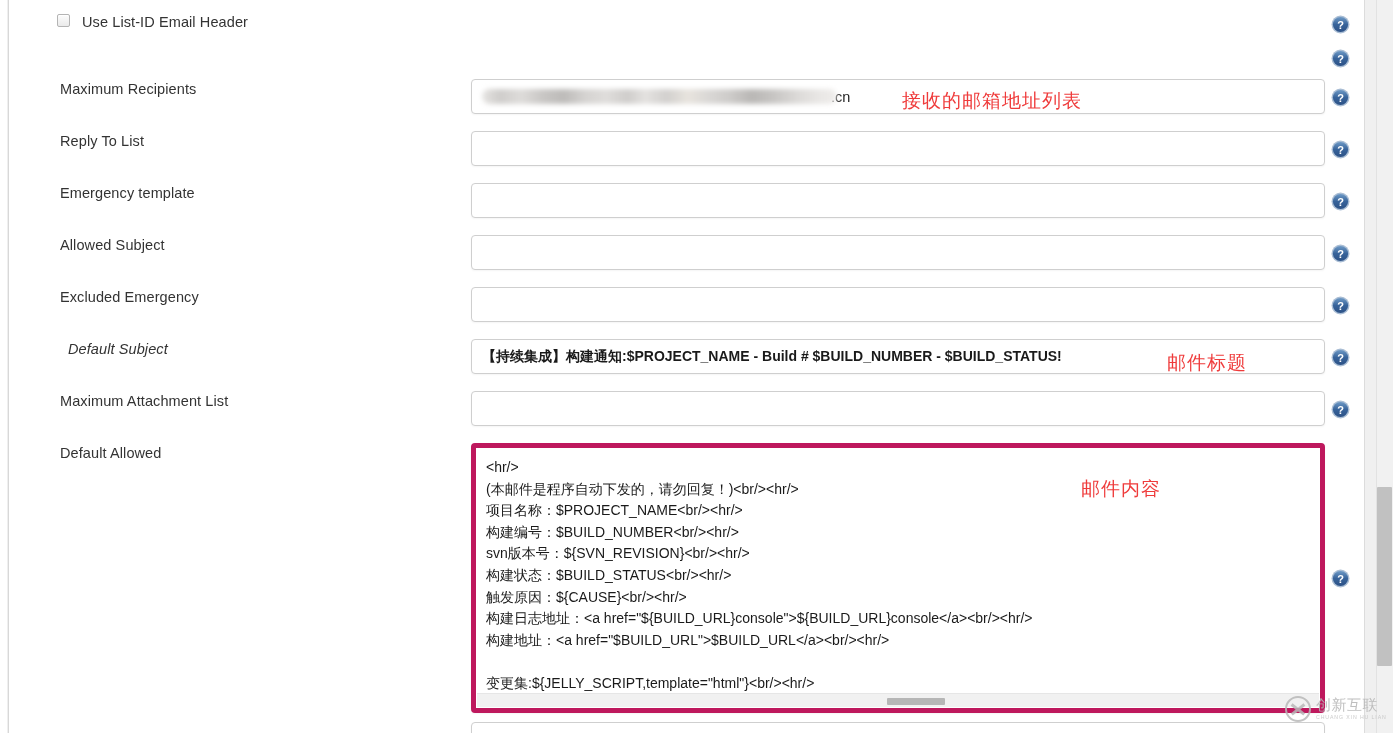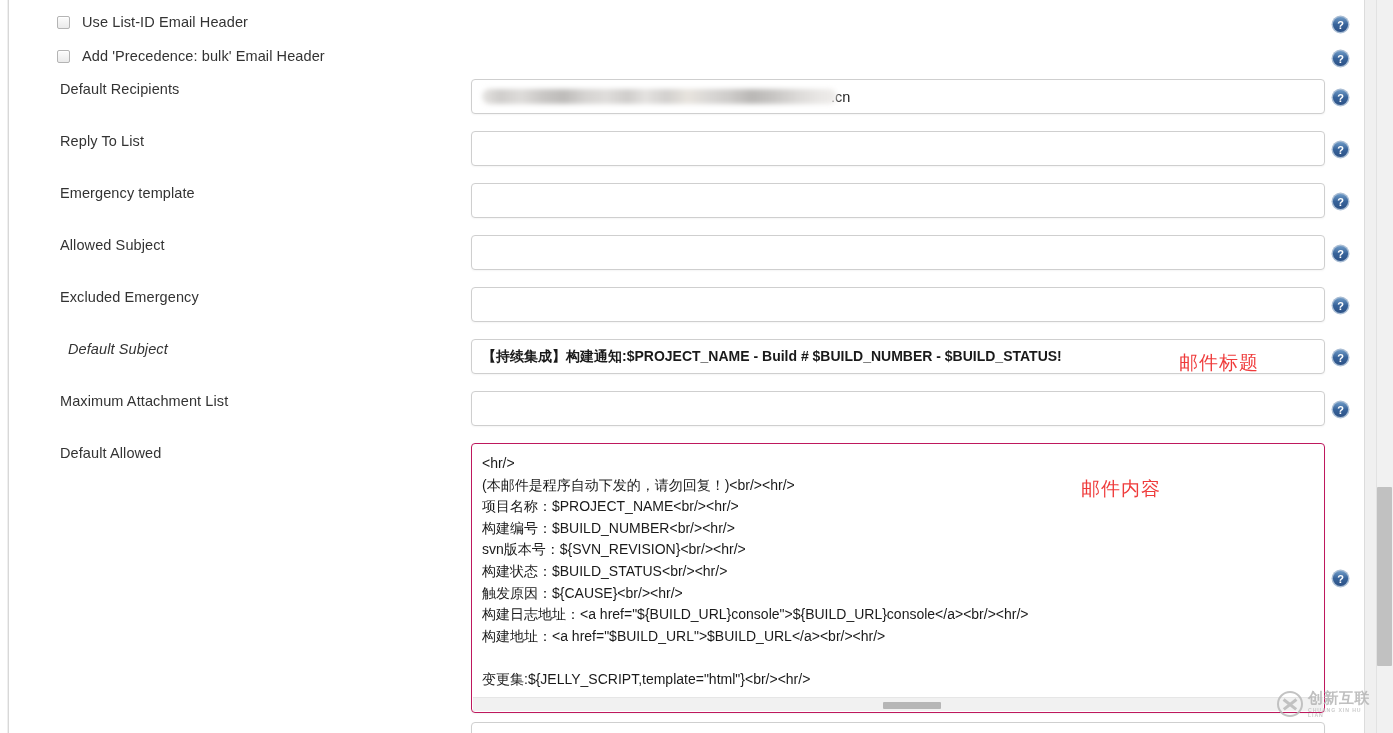--- a/index.html
+++ b/index.html
@@ -58,21 +58,21 @@
     border-radius: 1px;
   }
 
   
   .row {
     position: absolute;
     left: 0;
   }
   .cb-row {
     display: flex;
-    align-items: center;
+    align-items: flex-start;
   }
   .checkbox {
     width: 13px;
     height: 13px;
     border: 1px solid #b4b4b4;
     border-radius: 2px;
     background: linear-gradient(#fcfcfc, #eaeaea);
     flex: none;
     margin-right: 12px;
     box-shadow: inset 0 1px 0 #ffffff;
@@ -134,21 +134,21 @@
     margin-left: -6px;
   }
 
   .textarea-box {
     position: absolute;
     left: 471px;
     top: 443px;
     width: 854px;
     height: 270px;
     background: #ffffff;
-    border: 1px solid #be185d;
+    border: 5px solid #be185d;
     border-radius: 4px;
     box-shadow: 0 1px 2px rgba(0,0,0,0.045);
     overflow: hidden;
   }
   .ta-content {
     position: absolute;
     left: 10px;
     top: 9px;
     right: 2px;
     font-size: 14px;
@@ -202,27 +202,27 @@
     color: #ef3b3b;
     font-size: 19px;
     font-family: "DejaVu Sans", "Liberation Sans", sans-serif;
     white-space: nowrap;
     letter-spacing: 1px;
   }
 
   
   .watermark {
     position: absolute;
-    right: 14px;
+    right: 6px;
     bottom: 6px;
     width: 102px;
     height: 36px;
     display: flex;
+    align-items: center;
     opacity: 0.85;
-    font-weight: bold;
   }
   .wm-logo {
     width: 26px; height: 26px;
     border: 2px solid #b9b9b9;
     border-radius: 50%;
     position: relative;
     flex: none;
     margin-right: 5px;
   }
   .wm-logo::before, .wm-logo::after {
@@ -256,26 +256,22 @@
 <div id="page">
 
   <div class="pane-left-edge2"></div>
   <div class="pane-left-edge"></div>
 
   <div class="row cb-row" style="top:14px; left:57px;">
     <span class="checkbox"></span>
     <span class="cb-label">Use List-ID Email Header</span>
   </div>
 
-  <div class="row cb-row" style="top:48px; left:57px;">
-    <span class="checkbox"></span>
-    <span class="cb-label">Add 'Precedence: bulk' Email Header</span>
-  </div>
-
-  <div class="field-label" style="left:60px; top:81px;">Default Recipients</div>
+
+  <div class="field-label" style="left:60px; top:81px;">Maximum Recipients</div>
   <div class="field-label" style="left:60px; top:133px;">Reply To List</div>
   <div class="field-label" style="left:60px; top:185px;">Emergency template</div>
   <div class="field-label" style="left:60px; top:237px;">Allowed Subject</div>
   <div class="field-label" style="left:60px; top:289px;">Excluded Emergency</div>
   <div class="field-label" style="left:68px; top:341px;font-style:italic;">Default Subject</div>
   <div class="field-label" style="left:60px; top:393px;">Maximum Attachment List</div>
   <div class="field-label" style="left:60px; top:445px;">Default Allowed</div>
 
   <div class="input-box" style="top:79px;">
     <span class="blurred-email">
@@ -387,21 +383,22 @@
       </svg>
   </div>
   <div class="help-icon" style="top:569px;">
     <svg width="19" height="19" viewBox="0 0 19 19">
         <circle cx="9.5" cy="9.5" r="9" fill="#a9bdd4"></circle>
         <circle cx="9.5" cy="9.5" r="7.6" fill="url(#hg)"></circle>
         <text x="9.5" y="14" font-size="11" font-weight="bold" fill="#fff" text-anchor="middle" font-family="Liberation Sans, sans-serif">?</text>
       </svg>
   </div>
 
-  <div class="annot" style="left:1167px; top:350px;margin-left:12px;">邮件标题</div>
+  <div class="annot" style="left:902px; top:88px;">接收的邮箱地址列表</div>
+  <div class="annot" style="left:1167px; top:350px;">邮件标题</div>
   <div class="annot" style="left:1081px; top:476px;font-family:Liberation Mono, monospace;">邮件内容</div>
 
   <div class="right-scroll-track">
     <div class="right-scroll-inner">
       <div class="right-scroll-thumb"></div>
     </div>
   </div>
 
   <div class="watermark">
     <div class="wm-logo"></div>

